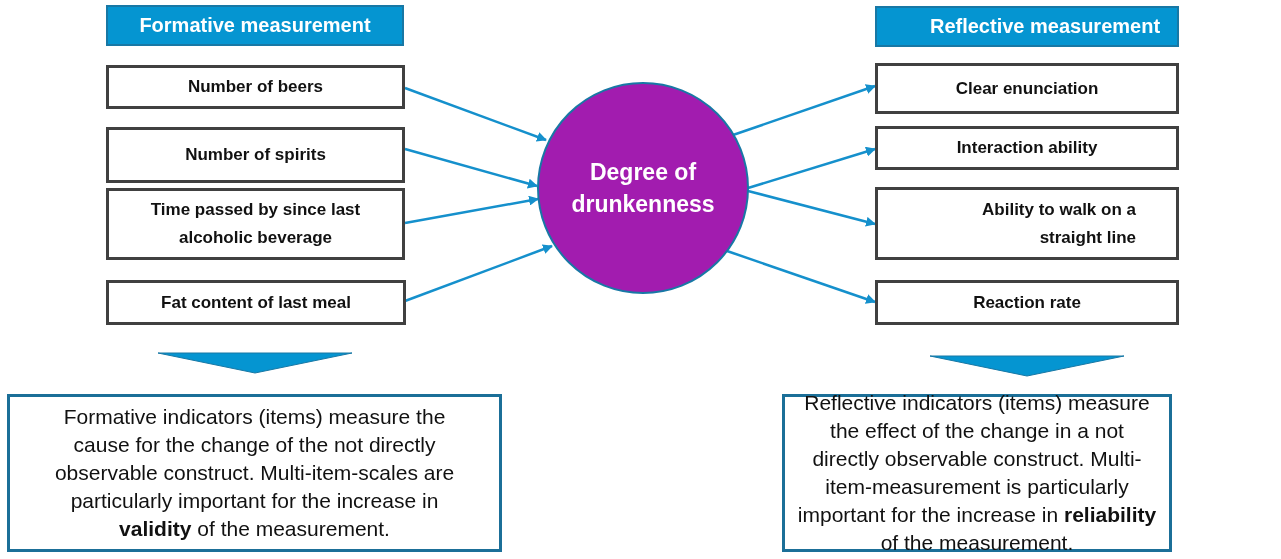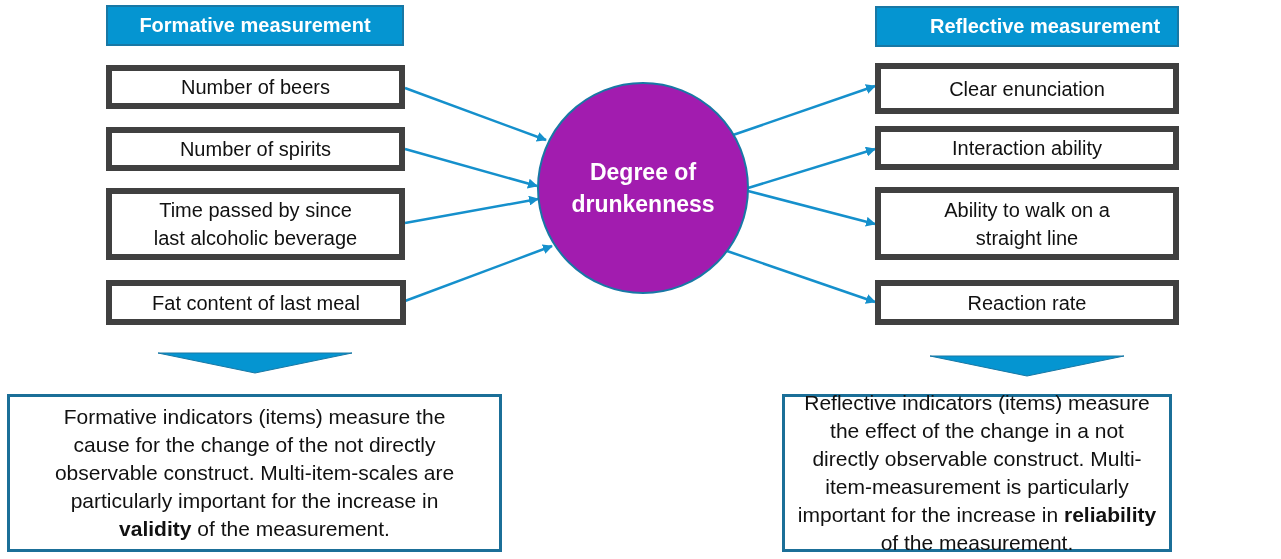--- a/index.html
+++ b/index.html
@@ -1,23 +1,23 @@
 <!DOCTYPE html>
 <html><head>
 <meta charset="utf-8">
 <style>
   html, body { margin: 0; padding: 0; background: #ffffff; }
   body { width: 1281px; height: 559px; position: relative; overflow: hidden;
          font-family: "Liberation Sans", sans-serif; color: #111; }
   .header { position: absolute; background: #0595d1; border: 2px solid #1878a5; color: #fff;
             font-weight: bold; font-size: 20px; display: flex; align-items: center; justify-content: center;
             box-sizing: border-box; text-align: right; }
-  .item { position: absolute; background: #fff; border: 6px solid #404040; box-sizing: border-box;
-          font-size: 20px; display: flex; align-items: center; justify-content: center; text-align: center;
-          line-height: 28px; }
+  .item { position: absolute; background: #fff; border: 3px solid #404040; box-sizing: border-box;
+          font-size: 17px; display: flex; align-items: center; justify-content: center; text-align: center;
+          line-height: 28px; font-weight: bold; }
   .circle { position: absolute; left: 537px; top: 82px; width: 212px; height: 212px; border-radius: 50%;
             background: #a21caf; border: 2px solid #1878a5; box-sizing: border-box; color: #fff;
             font-weight: bold; font-size: 23px; line-height: 32px; display: flex; align-items: center;
             justify-content: center; text-align: center; }
   .summary { position: absolute; background: #fff; border: 3px solid #1b6f98; box-sizing: border-box;
              font-size: 21px; line-height: 28px; text-align: center; display: flex; align-items: center;
              justify-content: center; padding: 0 10px; }
   .summary b { font-weight: bold; }
   svg.arrows { position: absolute; left: 0; top: 0; }
 </style>
@@ -37,32 +37,32 @@
   <line x1="733" y1="135" x2="875" y2="86" stroke="#1590cc" stroke-width="2.5" marker-end="url(#ah)"></line>
   <line x1="748" y1="188" x2="875" y2="149" stroke="#1590cc" stroke-width="2.5" marker-end="url(#ah)"></line>
   <line x1="748" y1="191" x2="875" y2="224" stroke="#1590cc" stroke-width="2.5" marker-end="url(#ah)"></line>
   <line x1="727" y1="251" x2="875" y2="302" stroke="#1590cc" stroke-width="2.5" marker-end="url(#ah)"></line>
   <polygon points="158,353 352,353 255,373" fill="#0595d1" stroke="#1878a5" stroke-width="1"></polygon>
   <polygon points="930,356 1124,356 1027,376" fill="#0595d1" stroke="#1878a5" stroke-width="1"></polygon>
 </svg>
 
 <div class="header" style="left:106px;top:5px;width:298px;height:41px;">Formative measurement</div>
 <div class="item" style="left:106px;top:65px;width:299px;height:44px;">Number of beers</div>
-<div class="item" style="left:106px;top:127px;width:299px;height:44px;">Number of spirits</div>
+<div class="item" style="left:106px;top:127px;width:299px;height:56px;">Number of spirits</div>
 <div class="item" style="left:106px;top:188px;width:299px;height:72px;padding:16px 30px;">Time passed by since last alcoholic beverage</div>
 <div class="item" style="left:106px;top:280px;width:300px;height:45px;">Fat content of last meal</div>
 
 <div class="circle">
   <span style="width:170px;">Degree of drunkenness</span>
 </div>
 
 <div class="header" style="left:875px;top:6px;width:304px;height:41px;padding-left:36px;">Reflective measurement</div>
 <div class="item" style="left:875px;top:63px;width:304px;height:51px;">Clear enunciation</div>
 <div class="item" style="left:875px;top:126px;width:304px;height:44px;">Interaction ability</div>
-<div class="item" style="left:875px;top:187px;width:304px;height:73px;padding:0 40px;">Ability to walk on a straight line</div>
+<div class="item" style="left:875px;top:187px;width:304px;height:73px;padding:0 40px;text-align:right;">Ability to walk on a straight line</div>
 <div class="item" style="left:875px;top:280px;width:304px;height:45px;">Reaction rate</div>
 
 <div class="summary" style="left:7px;top:394px;width:495px;height:158px;padding:0 25px;">
   <div><span>Formative indicators (items) measure the cause for the change of the not directly observable construct. Multi-item-scales are particularly important for the increase in </span><b>validity</b><span> of the measurement.</span></div>
 </div>
 
 <div class="summary" style="left:782px;top:394px;width:390px;height:158px;padding:0 10px;">
   <div><span>Reflective indicators (items) measure the effect of the change in a not directly observable construct. Multi-item-measurement is particularly important for the increase in </span><b>reliability</b><span> of the measurement.</span></div>
 </div>
 

